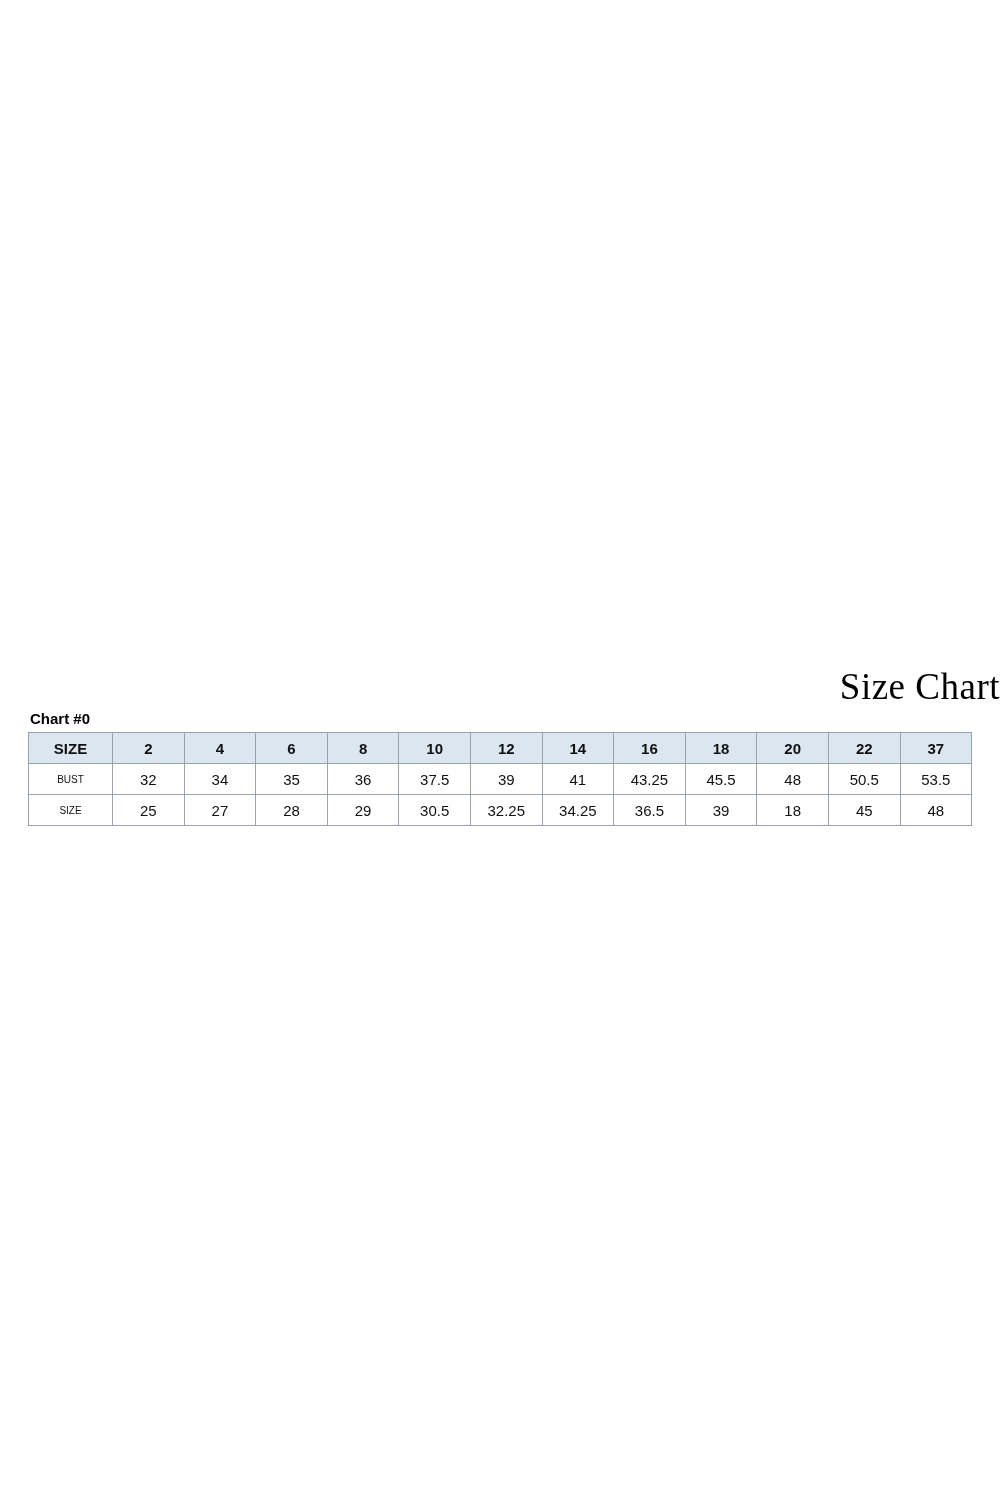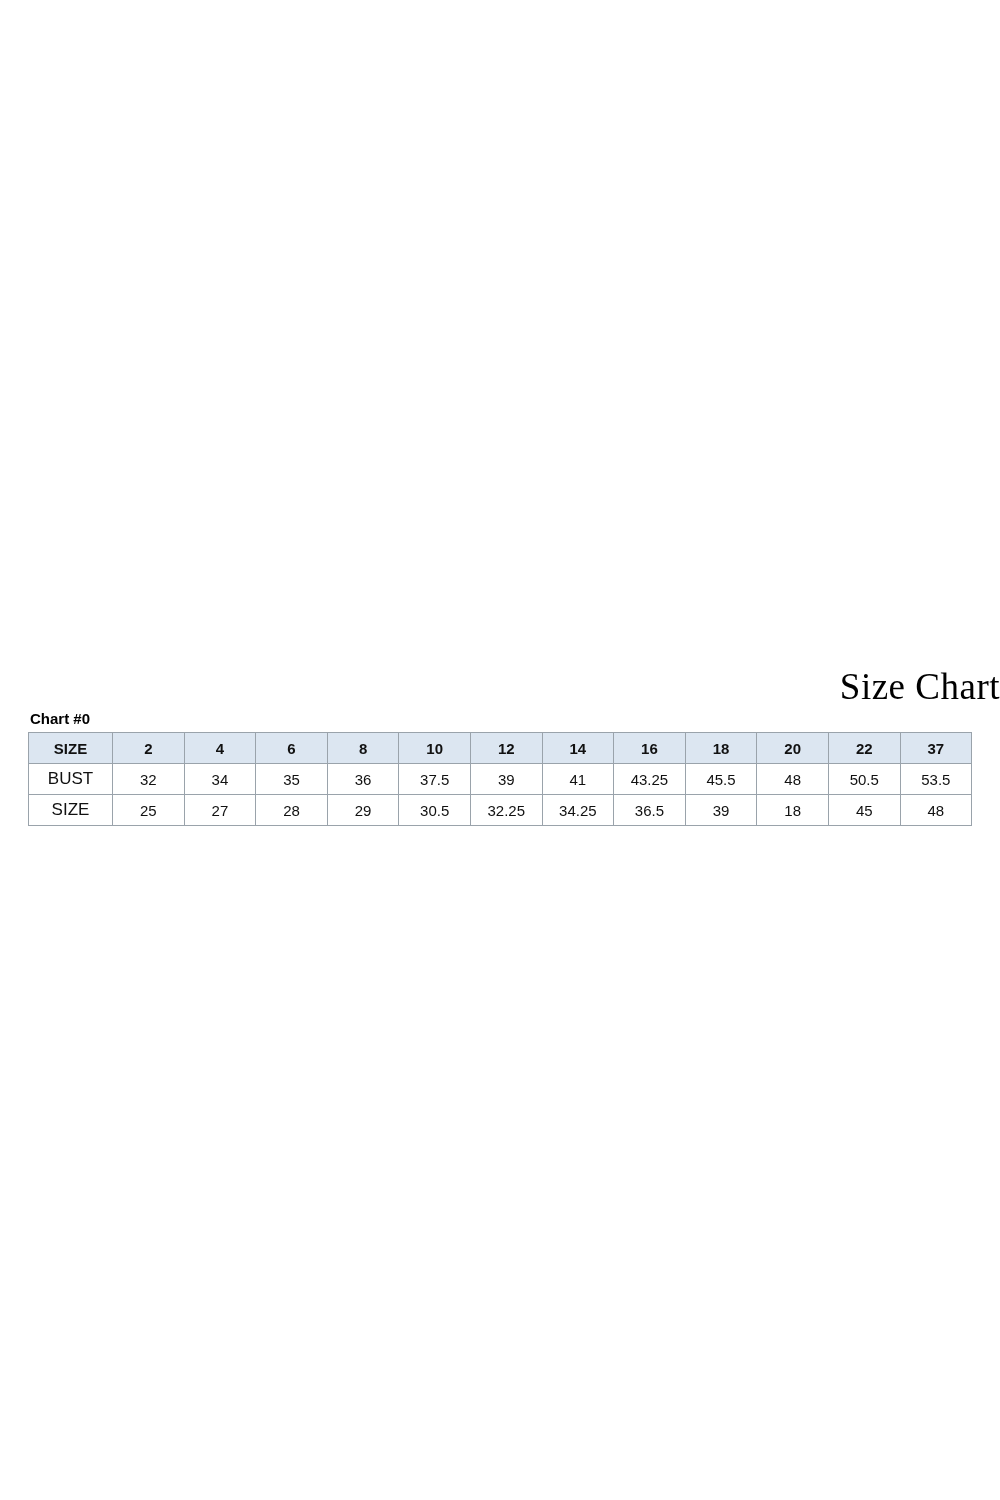--- a/index.html
+++ b/index.html
@@ -69,21 +69,21 @@
     font-size: 15px;
   }
 
   table.size-chart thead th.corner {
     font-weight: bold;
   }
 
   table.size-chart tbody th {
     background: #ffffff;
     font-weight: normal;
-    font-size: 17px;
+    font-size: 10px;
   }
 
   table.size-chart tbody td {
     background: #ffffff;
     font-weight: normal;
   }
 
   col.label-col { width: 84px; }
   col.data-col { width: 71.6px; }
 </style>

